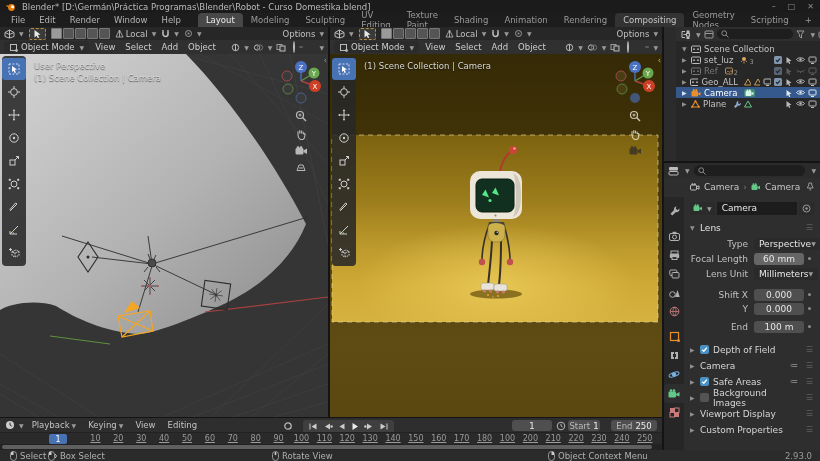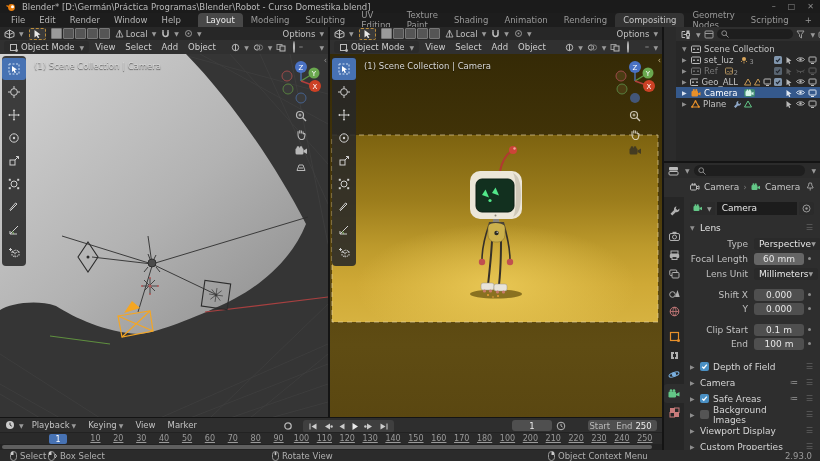--- a/index.html
+++ b/index.html
@@ -392,20 +392,21 @@
           </div>
         <div class="toolbtn">
             <svg width="12" height="12">
               <path d="M4 4.5 8 3l3 1.5-4 1.5z M4 4.5v4L7 10V6z M11 4.5v4L7 10" fill="none" stroke="#d0d0d0" stroke-dasharray="1.5,1"></path>
               <path d="M2.5 1v3M1 2.5h3" stroke="#d0d0d0"></path>
             </svg>
           </div>
       </div>
 
       <div class="vp-overlay">
+        <div>User Perspective</div>
         <div>(1) Scene Collection | Camera</div>
       </div>
 
       <div class="navcol">
         <svg width="46" height="46">
           <g stroke-width="1.4">
             <path d="M23 23 23 9" stroke="#4a6fb3"></path>
               <path d="M23 23 36 15" stroke="#5c9442"></path>
               <path d="M23 23 37 28" stroke="#b33e3e"></path>
           </g>
@@ -1129,29 +1130,20 @@
           <span class="plbl">Y</span>
           <span class="pfield num">
               <span>0.000</span>
             </span>
           <span class="pdot">
               <i></i>
             </span>
         </div>
 
         <div style="height:4px"></div>
-        <div class="prow">
-          <span class="plbl">Clip Start</span>
-          <span class="pfield num">
-              <span>0.1 m</span>
-            </span>
-          <span class="pdot">
-              <i></i>
-            </span>
-        </div>
         <div class="prow" style="margin-top:-1px">
           <span class="plbl">End</span>
           <span class="pfield num">
               <span>100 m</span>
             </span>
           <span class="pdot">
               <i></i>
             </span>
         </div>
 
@@ -1217,21 +1209,21 @@
           <span class="caret">▼</span>
         </span>
       <span class="tl-menu">
           <span>Keying</span>
           <span class="caret">▼</span>
         </span>
       <span class="tl-menu">
           <span>View</span>
         </span>
       <span class="tl-menu">
-          <span>Marker</span>
+          <span>Editing</span>
         </span>
 
       <span style="position:absolute;left:283px;top:3px">
         <svg width="10" height="10">
             <circle cx="5" cy="5" r="3.2" fill="none" stroke="#b5b5b5" stroke-width="1.3"></circle>
           </svg>
       </span>
       <div class="transport">
         <span class="tbtn">
             <svg width="10" height="9">
@@ -1270,21 +1262,21 @@
       </div>
       <span class="tl-field" style="left:512px;width:40px">
           <span>1</span>
         </span>
       <span style="position:absolute;left:556px;top:3px">
         <svg width="10" height="10">
             <circle cx="5" cy="5" r="3.8" fill="none" stroke="#b5b5b5"></circle>
             <path d="M5 2.8V5l1.6 1" stroke="#b5b5b5" fill="none"></path>
           </svg>
       </span>
-      <span class="tl-field" style="left:588px;width:32px">
+      <span class="tl-field" style="left:568px;width:32px">
         <span style="color:#b9b9b9">Start</span>
           <span>1</span>
       </span>
       <span class="tl-field" style="left:611px;width:46px">
         <span style="color:#b9b9b9">End</span>
           <span>250</span>
       </span>
     </div>
     <div class="ruler">
       <span class="playhead">1</span>

